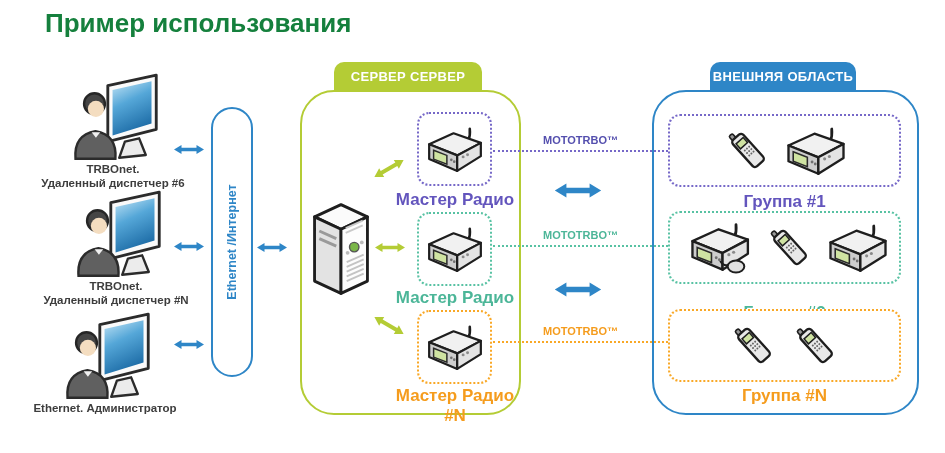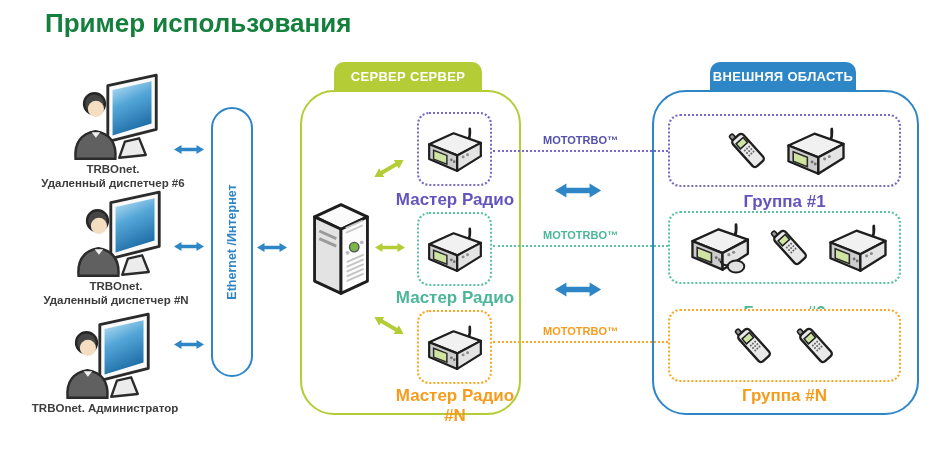--- a/index.html
+++ b/index.html
@@ -171,21 +171,21 @@
     <div class="op-label">
       <div>TRBOnet.</div>
       <div>Удаленный диспетчер #N</div>
     </div>
   </div>
   <div class="operator" style="left:10px;top:311px;">
     <svg class="op-icon">
         <use href="#icon-dispatcher"></use>
       </svg>
     <div class="op-label">
-      <div>TRBOnet. Администратор</div>
+      <div>Ethernet. Администратор</div>
       <div></div>
     </div>
   </div>
 
   <div class="arrow blue-arrow" style="left:173px;top:143px;width:32px;height:13px;">
       <svg>
         <use href="#icon-double-arrow"></use>
       </svg>
     </div>
   <div class="arrow blue-arrow" style="left:173px;top:240px;width:32px;height:13px;">

